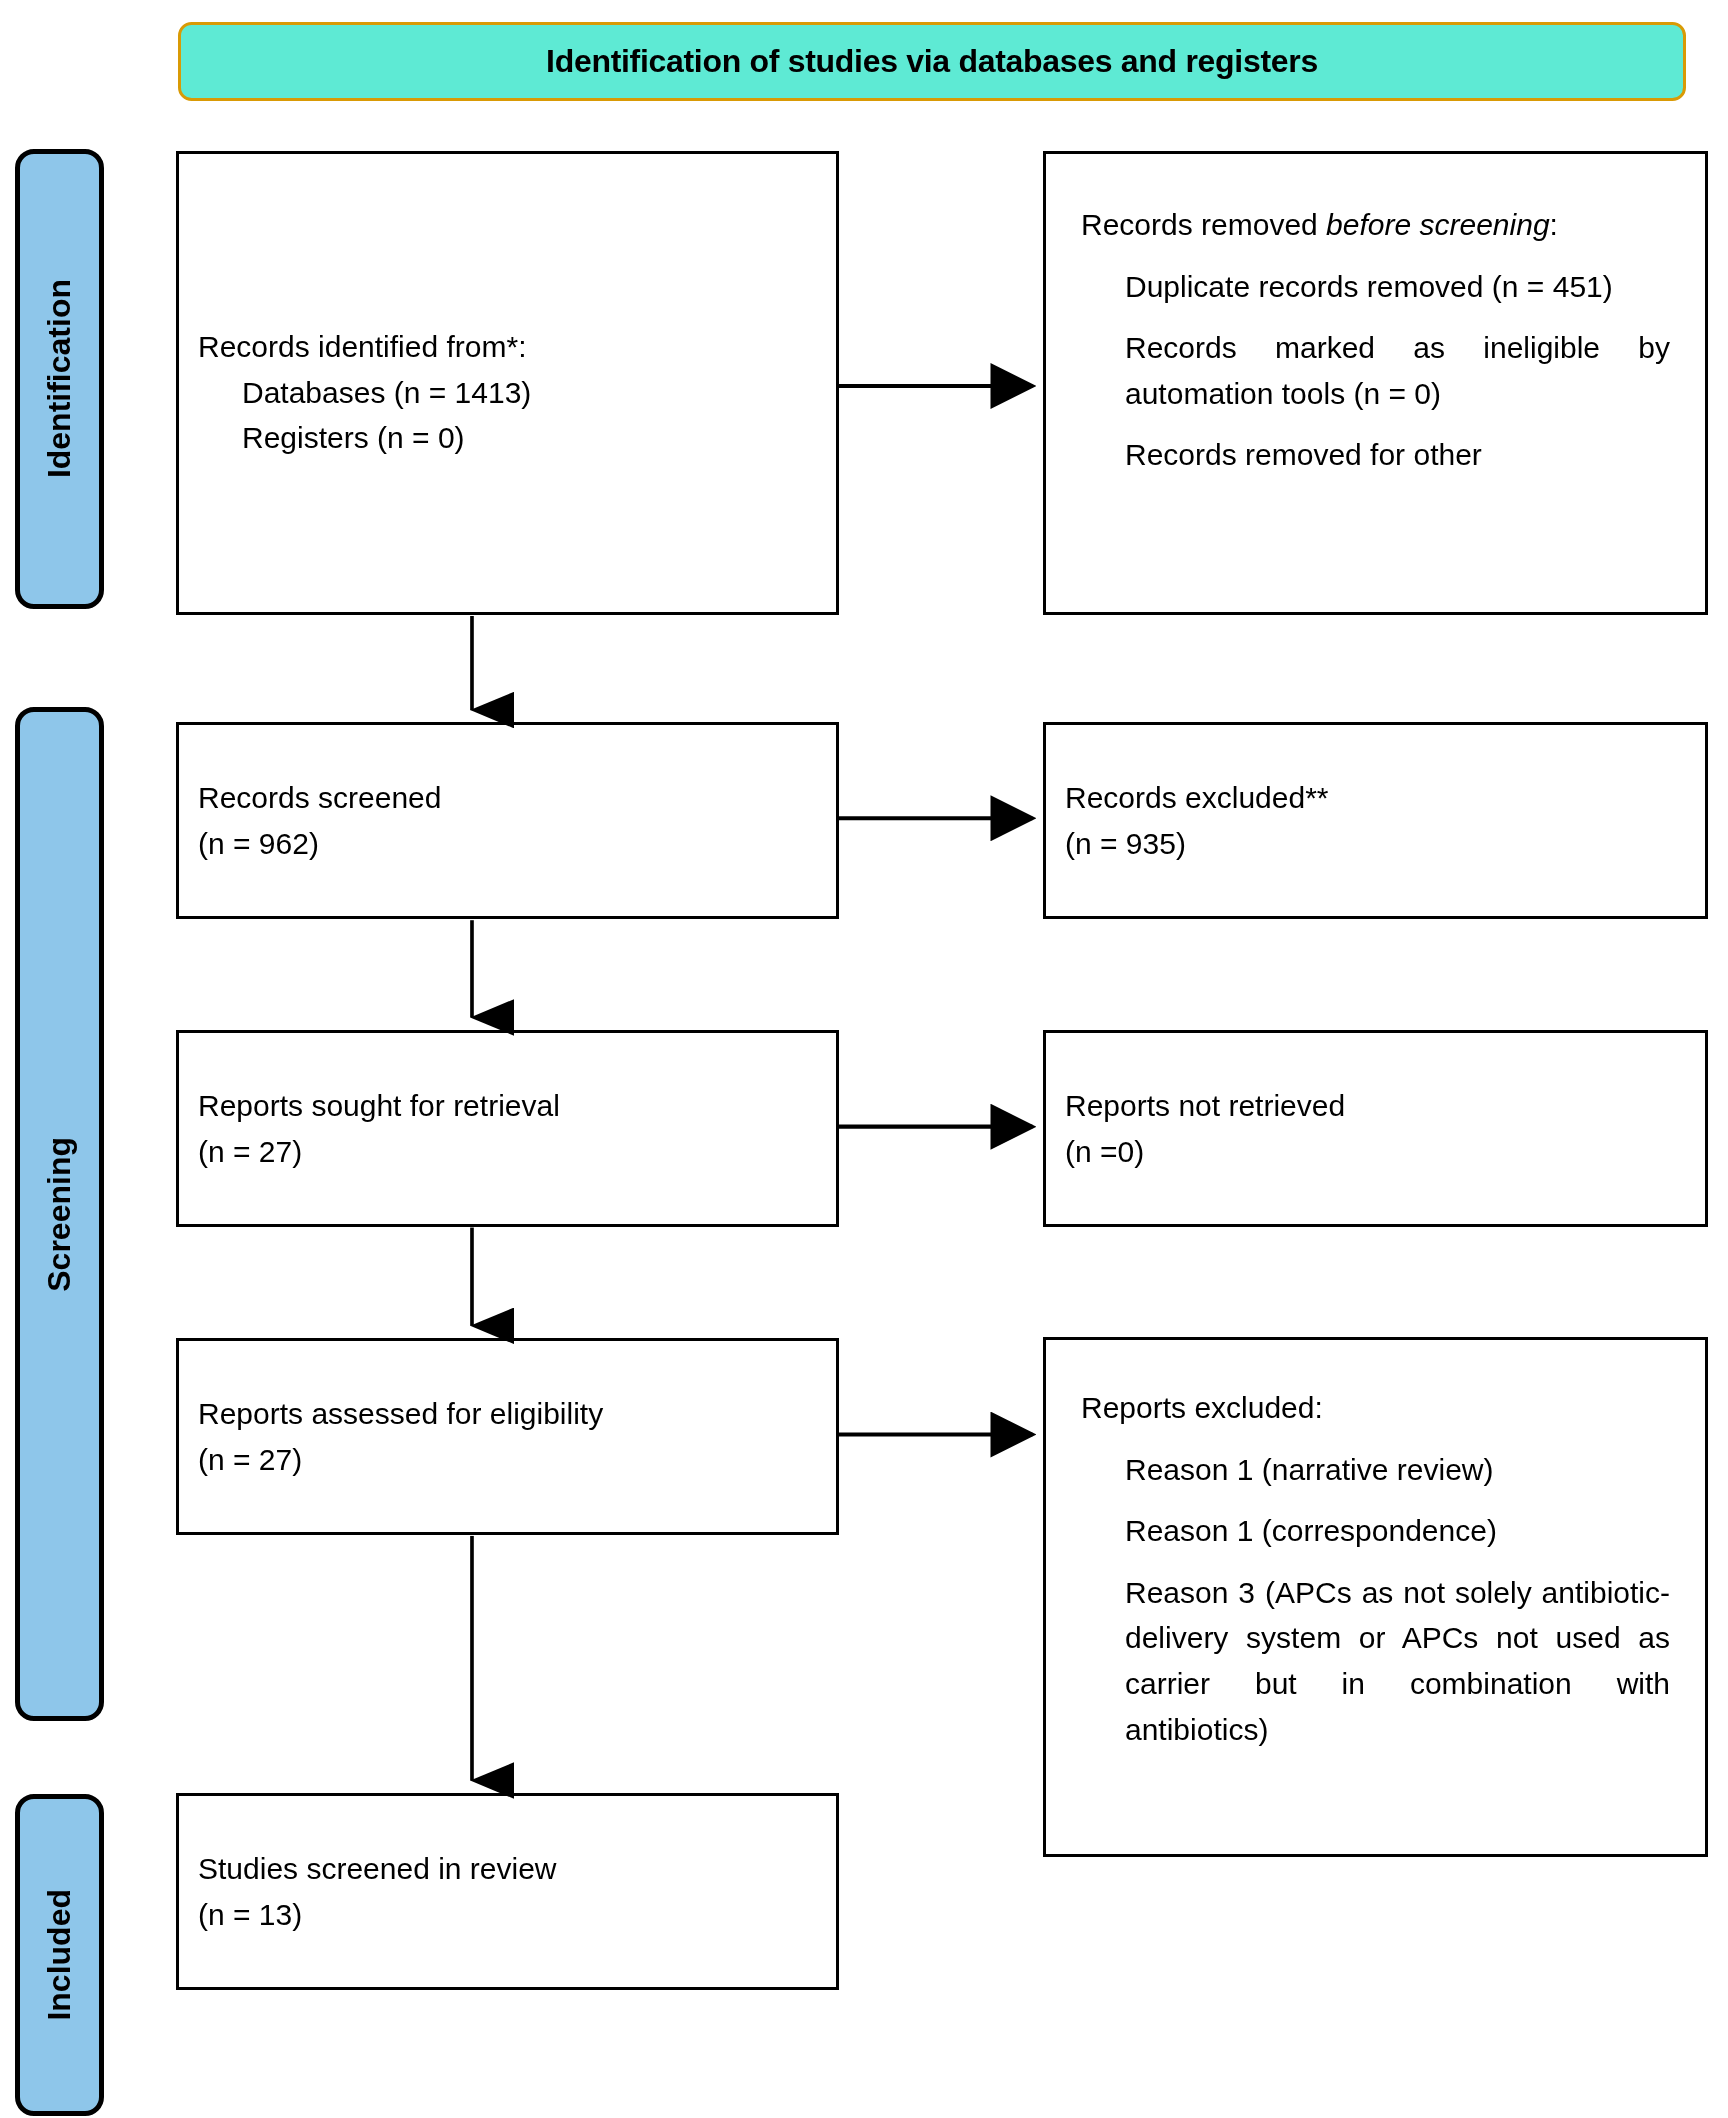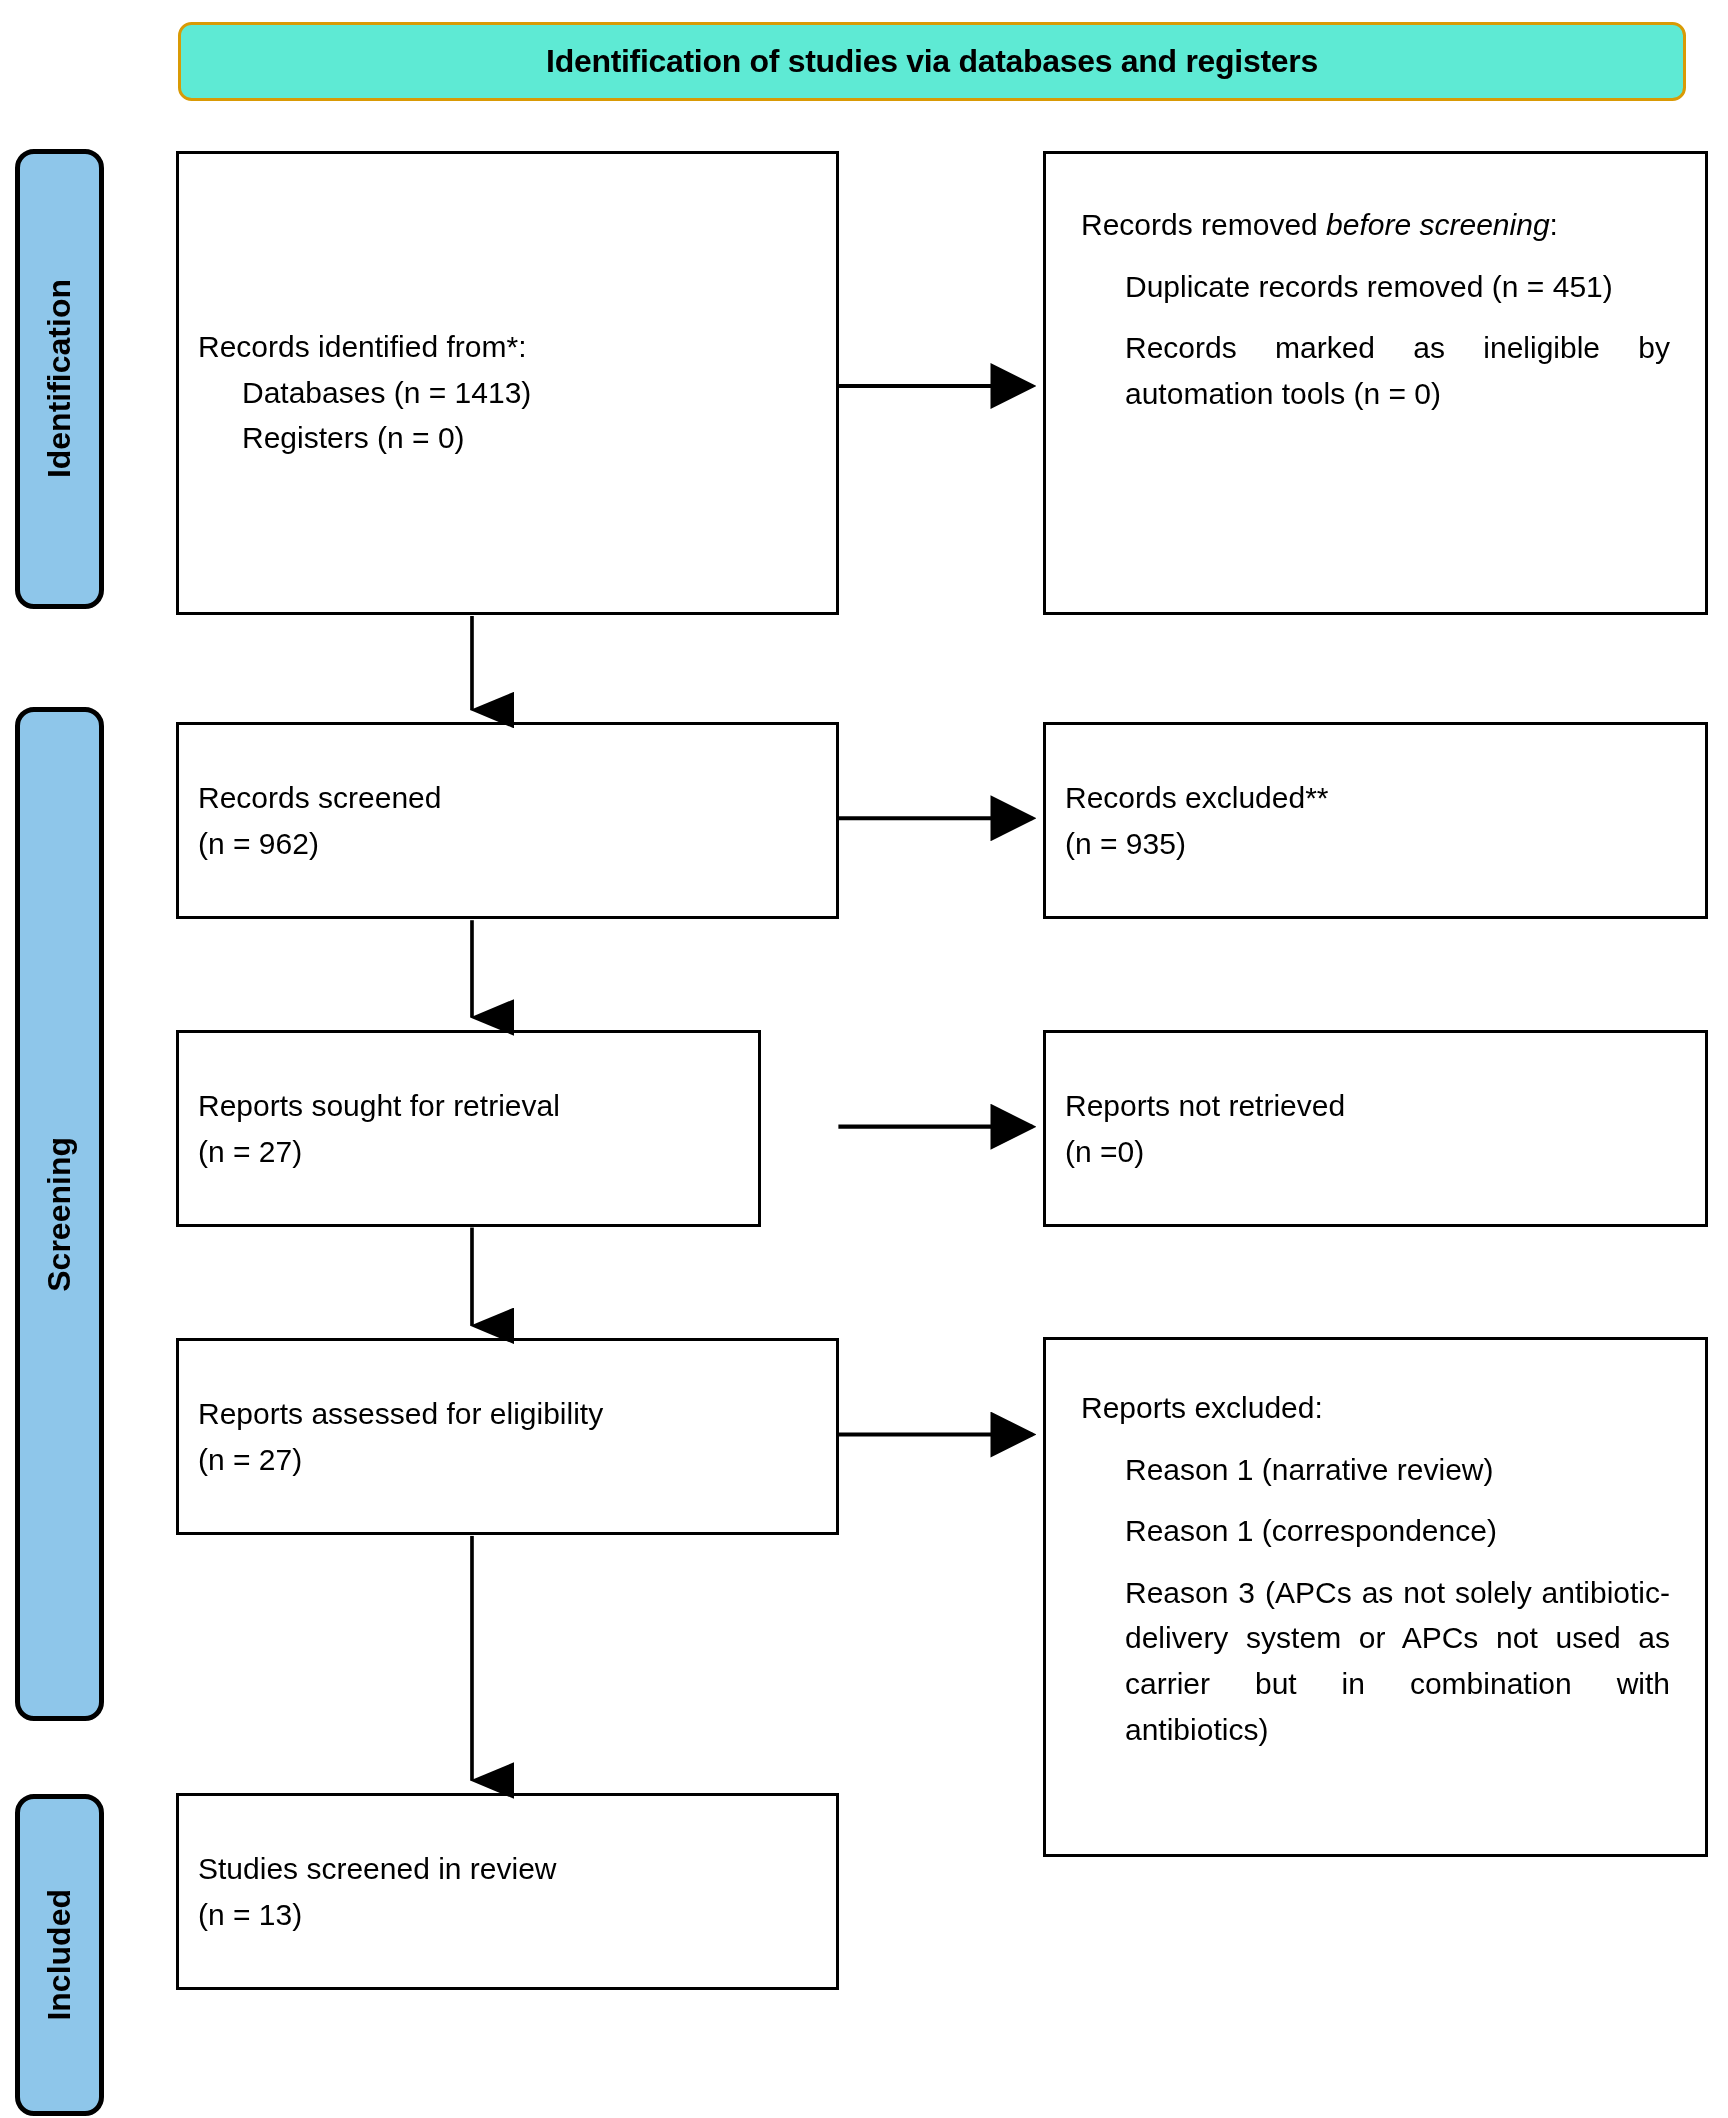--- a/index.html
+++ b/index.html
@@ -141,38 +141,39 @@
       <span class="ln indent">Databases (n = 1413)</span>
       <span class="ln indent">Registers (n = 0)</span>
     </div>
   </div>
 
   <div class="box" style="left:1043px; top:151px; width:665px; height:464px; padding-top:32px;">
     <div class="just">
       <span class="para"><span>Records removed </span><em>before screening</em><span>:</span></span>
       <span class="para hang">Duplicate records removed  (n = 451)</span>
       <span class="para hang">Records marked as ineligible by automation tools (n = 0)</span>
+      <span class="para hang">Records removed for other</span>
     </div>
   </div>
 
   <div class="box" style="left:176px; top:722px; width:663px; height:197px;">
     <div class="box-lines" style="padding-top:32px;">
       <span class="ln">Records screened</span>
       <span class="ln">(n = 962)</span>
     </div>
   </div>
 
   <div class="box" style="left:1043px; top:722px; width:665px; height:197px;">
     <div class="box-lines" style="padding-top:32px;">
       <span class="ln">Records excluded**</span>
       <span class="ln">(n = 935)</span>
     </div>
   </div>
 
-  <div class="box" style="left:176px; top:1030px; width:585px; height:197px;">
+  <div class="box" style="left:176px; top:1030px; width:663px; height:197px;">
     <div class="box-lines" style="padding-top:32px;">
       <span class="ln">Reports sought for retrieval</span>
       <span class="ln">(n = 27)</span>
     </div>
   </div>
 
   <div class="box" style="left:1043px; top:1030px; width:665px; height:197px;">
     <div class="box-lines" style="padding-top:32px;">
       <span class="ln">Reports not retrieved</span>
       <span class="ln">(n =0)</span>

